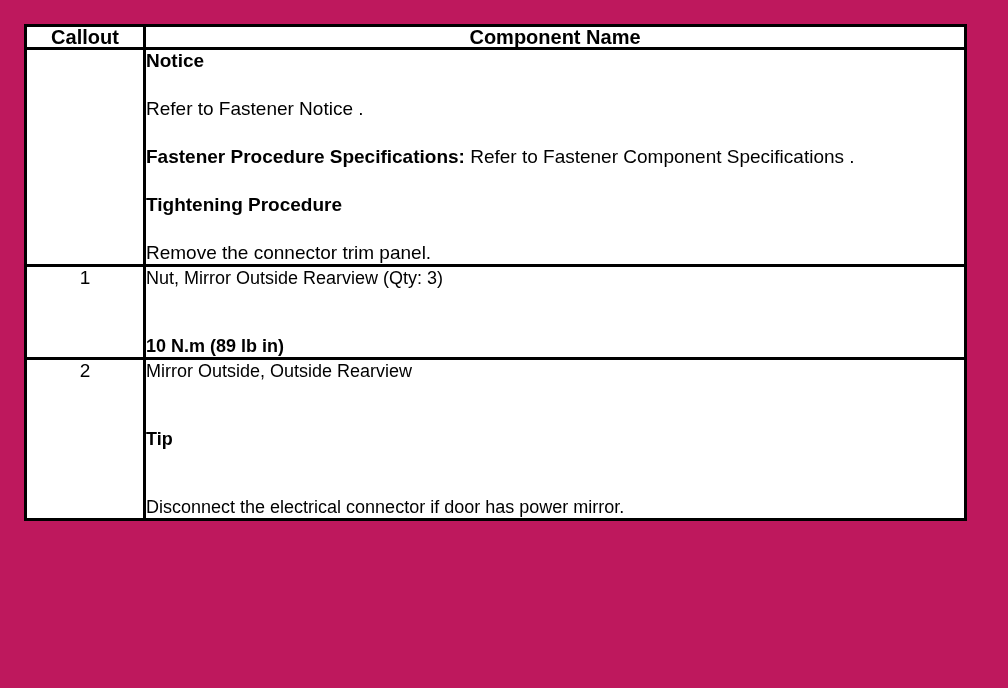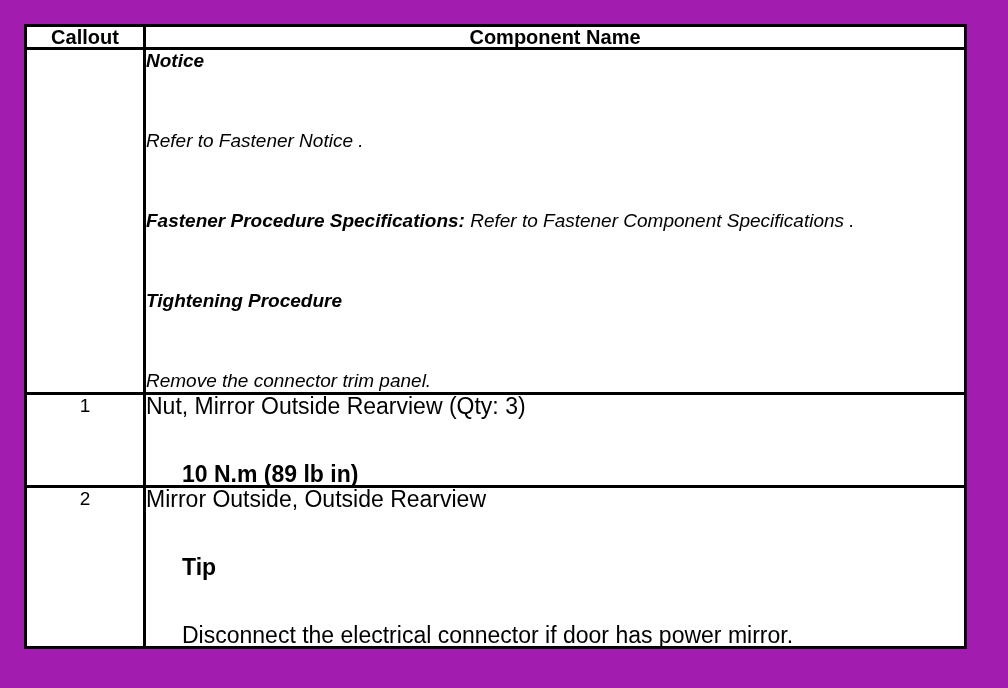--- a/index.html
+++ b/index.html
@@ -13,21 +13,21 @@
     height: 688px;
     font-family: "Liberation Sans", sans-serif;
     color: #000000;
     overflow: hidden;
   }
 
   .sheet {
     position: relative;
     width: 1008px;
     height: 688px;
-    background: #a21caf;
+    background: #be185d;
   }
 
   table.parts-table {
     position: absolute;
     left: 24px;
     top: 24px;
     width: 940px;
     border-collapse: collapse;
     table-layout: fixed;
     background: #ffffff;
@@ -51,54 +51,52 @@
     font-weight: bold;
     font-size: 20px;
     line-height: 20px;
     padding: 7px 4px 9px 4px;
     white-space: nowrap;
   }
 
   
   .notice-cell {
     padding: 6px 2px 8px 3px;
-    font-style: italic;
   }
   .notice-cell p {
     margin: 0 0 0 0;
     font-size: 19px;
     line-height: 22px;
     white-space: nowrap;
   }
   .notice-cell p + p {
-    margin-top: 58px;
+    margin-top: 26px;
   }
   .b { font-weight: bold; }
   .n { font-weight: normal; }
 
   
   .callout-cell {
     text-align: center;
     vertical-align: middle;
     font-size: 19px;
     line-height: 22px;
     font-weight: normal;
   }
   .body-cell {
     padding: 6px 2px 8px 5px;
   }
   .body-cell p {
     margin: 0;
-    font-size: 23px;
+    font-size: 18px;
     line-height: 22px;
     white-space: nowrap;
   }
   .body-cell p + p {
     margin-top: 46px;
-    margin-left: 36px;
   }
   .body-cell.tall p + p {
     margin-top: 46px;
   }
 </style>
 </head>
 <body>
 
 <div class="sheet">
 

